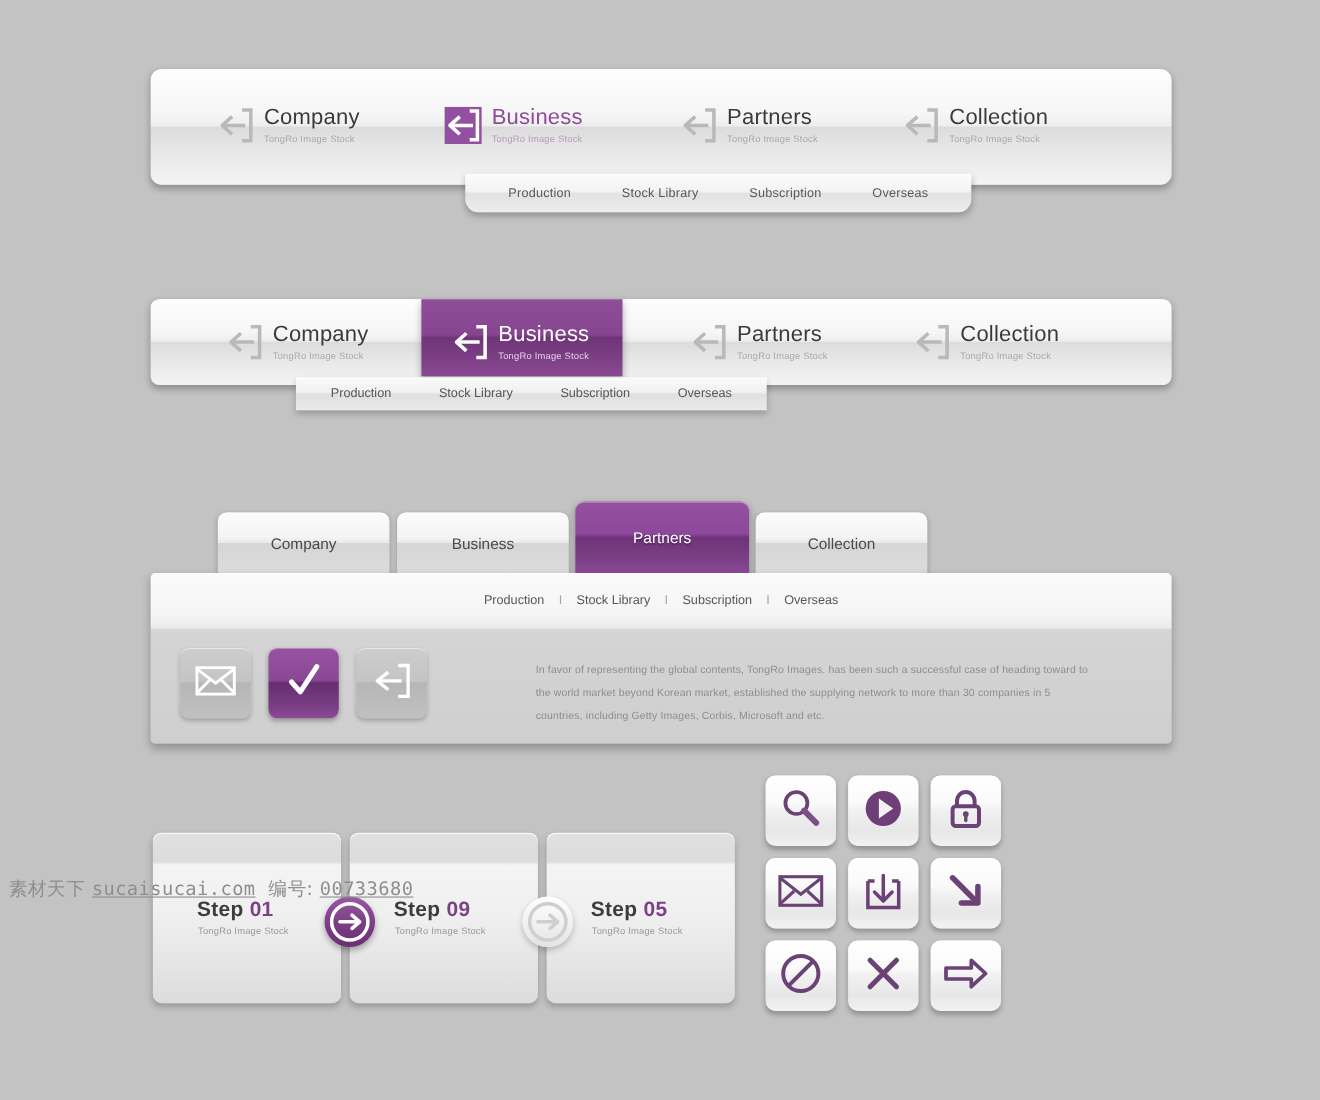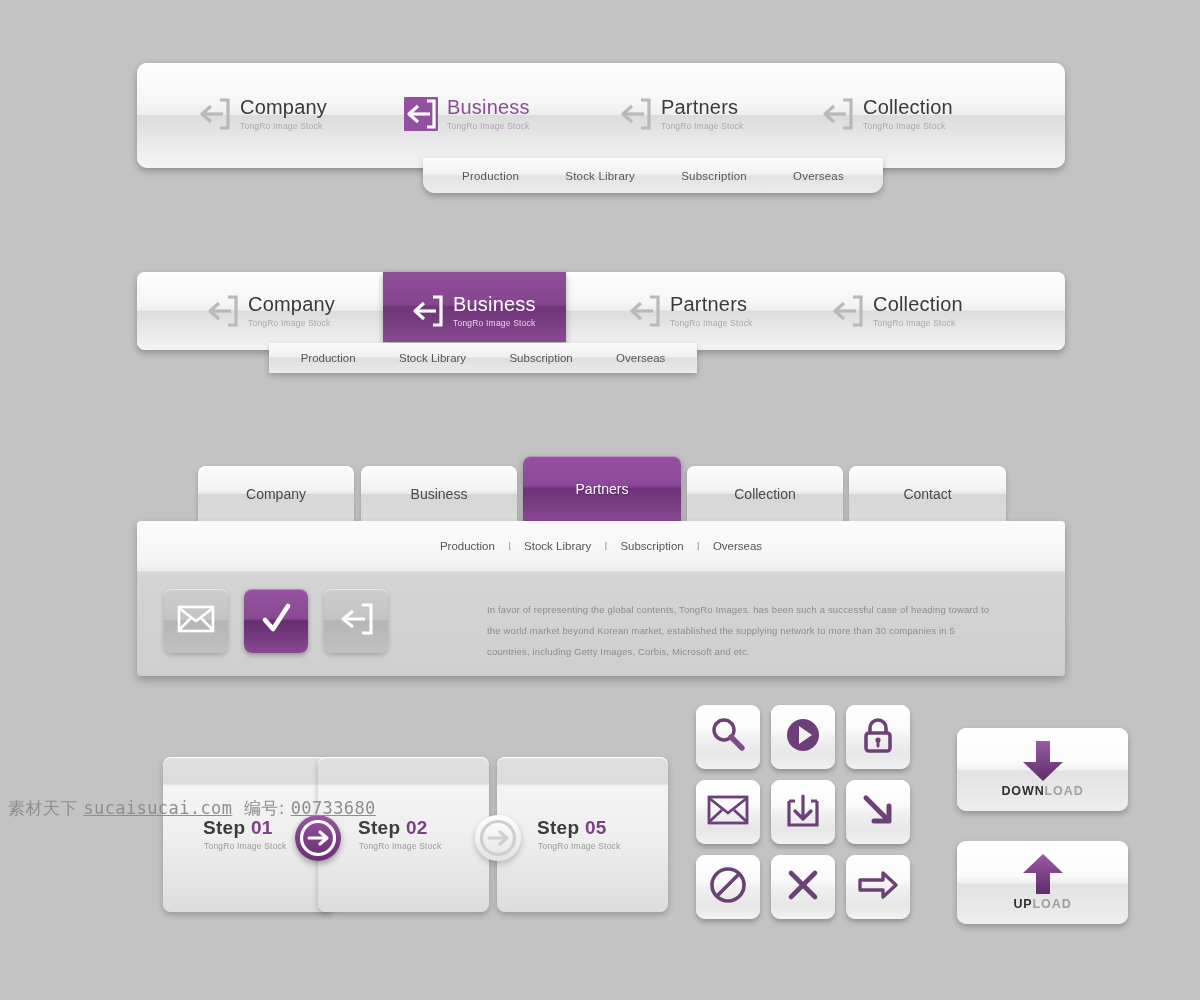--- a/index.html
+++ b/index.html
@@ -347,21 +347,20 @@
     <span class="mi">Stock Library</span>
     <span class="mi">Subscription</span>
     <span class="mi">Overseas</span>
   </div>
 
   <div id="tabrow">
     <div class="tab" style="left:0px;   width:156px;">Company</div>
     <div class="tab" style="left:163px; width:156px;">Business</div>
     <div class="tab active" style="left:325px; width:158px;">Partners</div>
     <div class="tab" style="left:489px; width:156px;">Collection</div>
-    <div class="tab" style="left:651px; width:157px;">Contact</div>
   </div>
 
   <div id="tabpanel">
     <div id="tabsubmenu">
       <span class="mi">Production</span>
       <span class="sep">I</span>
       <span class="mi">Stock Library</span>
       <span class="sep">I</span>
       <span class="mi">Subscription</span>
       <span class="sep">I</span>
@@ -397,29 +396,29 @@
               </g>
             </svg>
         </span>
       </div>
     </div>
 
     <p class="bodytext">In favor of representing the global contents, TongRo Images. has been such a successful case of heading toward to the world market beyond Korean market, established the supplying network to more than 30 companies in 5 countries, including Getty Images, Corbis, Microsoft and etc.</p>
   </div>
 
   <div id="steps">
-    <div class="stepcard" style="left:0px;margin-left:24px;">
+    <div class="stepcard" style="left:0px;">
       <span class="lbl">
         <span>Step</span> <span class="num">01</span>
       </span>
       <span class="sublbl">TongRo Image Stock</span>
     </div>
     <div class="stepcard" style="left:179px;">
       <span class="lbl">
-        <span>Step</span> <span class="num">02</span>
+        <span>Step</span> <span class="num">09</span>
       </span>
       <span class="sublbl">TongRo Image Stock</span>
     </div>
     <div class="stepcard" style="left:358px;">
       <span class="lbl">
         <span>Step</span> <span class="num">05</span>
       </span>
       <span class="sublbl">TongRo Image Stock</span>
     </div>
 
@@ -520,53 +519,21 @@
       <span>
         <svg width="42" height="32" viewBox="0 0 42 32">
             <g fill="none" stroke="#6b4276" stroke-width="3.4" stroke-linejoin="round" stroke-linecap="round">
           <path d="M3 11 H26 V4 L39 16 L26 28 V21 H3 Z"></path>
             </g>
           </svg>
       </span>
     </div>
   </div>
 
-  <div class="duBtn" id="dlBtn">
-    <span class="duIcon">
-      <svg width="50" height="46" viewBox="0 0 50 46">
-        <defs>
-            <linearGradient id="gDn" x1="0" y1="0" x2="0" y2="1">
-          <stop offset="0%" stop-color="#9a5aa5"></stop>
-              <stop offset="100%" stop-color="#5e2d69"></stop>
-        </linearGradient>
-          </defs>
-        <path d="M18 3 H32 V24 H45 L25 43 L5 24 H18 Z" fill="url(#gDn)"></path>
-      </svg>
-    </span>
-    <span class="duLbl">
-      <span class="b">DOWN</span><span class="g">LOAD</span>
-    </span>
-  </div>
-
-  <div class="duBtn" id="upBtn">
-    <span class="duIcon">
-      <svg width="50" height="46" viewBox="0 0 50 46">
-        <defs>
-            <linearGradient id="gUp" x1="0" y1="0" x2="0" y2="1">
-          <stop offset="0%" stop-color="#9a5aa5"></stop>
-              <stop offset="100%" stop-color="#5e2d69"></stop>
-        </linearGradient>
-          </defs>
-        <path d="M25 3 L45 22 H32 V43 H18 V22 H5 Z" fill="url(#gUp)"></path>
-      </svg>
-    </span>
-    <span class="duLbl">
-      <span class="b">UP</span><span class="g">LOAD</span>
-    </span>
-  </div>
+
 
   <div id="footer">
     <span>素材天下</span>
     <span class="mono">sucaisucai.com</span>
     &nbsp;<span>编号:</span>
     <span class="mono">00733680</span>
   </div>
 
 </div>
 

